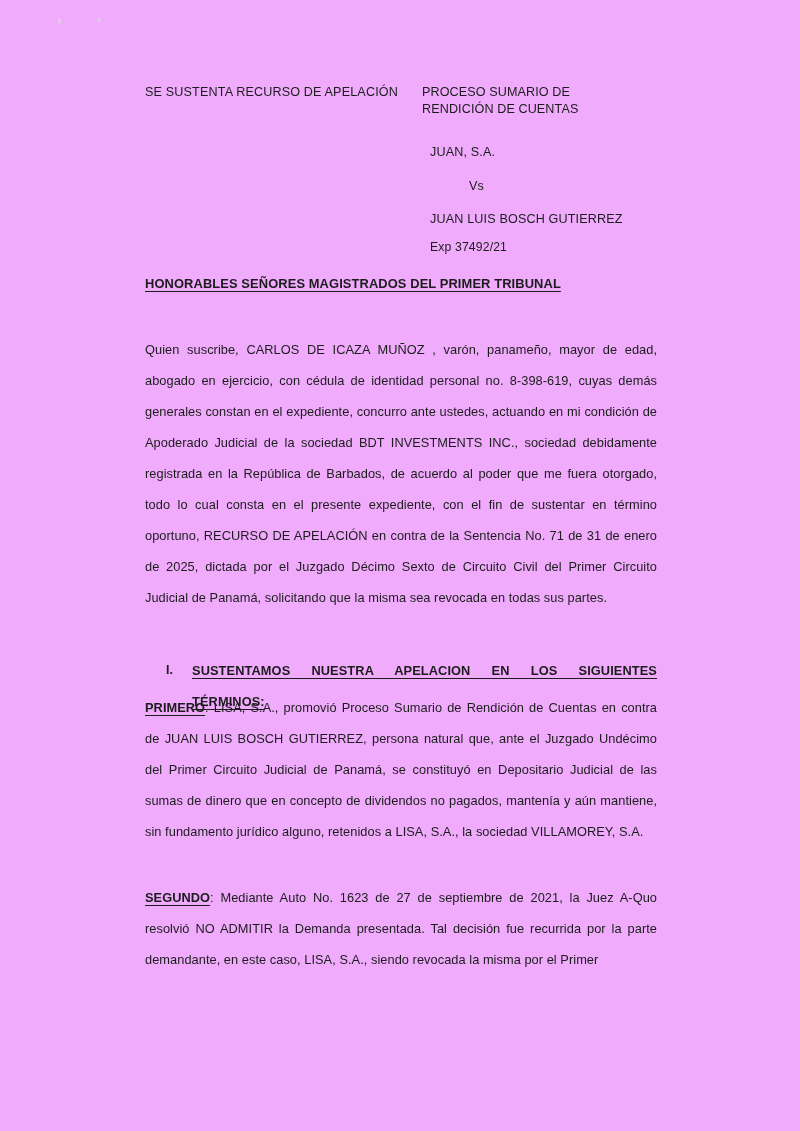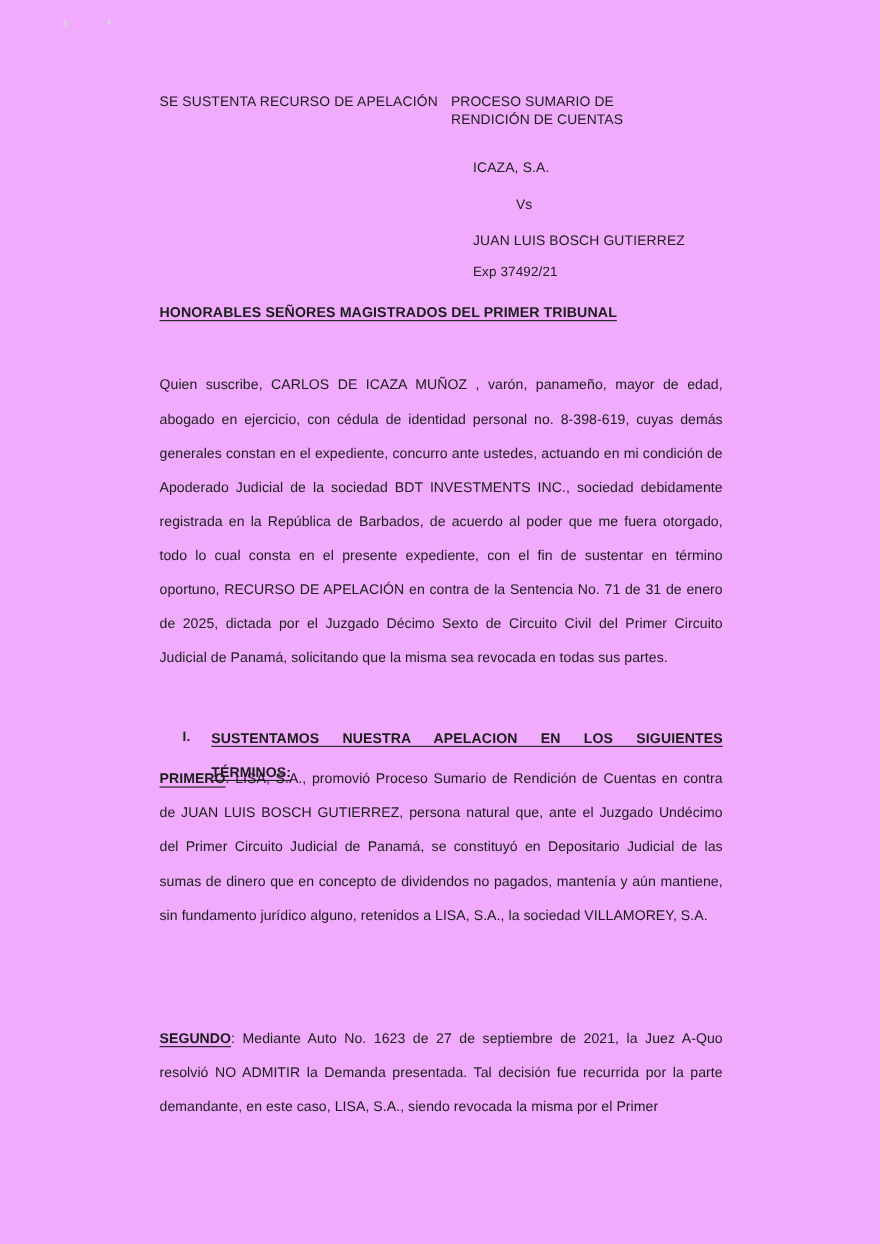--- a/index.html
+++ b/index.html
@@ -52,21 +52,21 @@
     display: flex;
     align-items: flex-start;
   }
   .header-left {
     font-size: 12.6px;
     letter-spacing: .15px;
     white-space: nowrap;
     padding-top: 1px;
   }
   .header-right {
-    margin-left: 12px;
+    margin-left: 24px;
     font-size: 12.6px;
     line-height: 1.35;
     letter-spacing: .1px;
   }
   .header-right .ln { display: block; white-space: nowrap; }
 
   .parties {
     position: absolute;
     top: 146px;
     left: 430px;
@@ -104,21 +104,21 @@
     left: 145px;
     width: 512px;
     font-size: 12.8px;
     line-height: 31px;
     text-align: justify;
     text-justify: inter-word;
     letter-spacing: .05px;
   }
   .para-intro { top: 334px; }
   .para-primero { top: 692px; }
-  .para-segundo { top: 928px; }
+  .para-segundo { top: 882px; }
 
   .para b.lead {
     font-weight: bold;
     text-decoration: underline;
     text-underline-offset: 3px;
   }
 
   
   .section-heading {
     position: absolute;
@@ -173,21 +173,21 @@
       <div class="header-row">
         <div class="header-left">SE SUSTENTA RECURSO DE APELACIÓN</div>
         <div class="header-right">
           <span class="ln">PROCESO SUMARIO DE</span>
           <span class="ln">RENDICIÓN DE CUENTAS</span>
         </div>
       </div>
     </div>
 
     <div class="parties">
-      <span class="pline p-lisa">ICAZA, S.A.</span>
+      <span class="pline p-lisa">JUAN, S.A.</span>
       <span class="pline p-vs">Vs</span>
       <span class="pline p-def">JUAN LUIS BOSCH GUTIERREZ</span>
       <span class="pline p-exp">Exp 37492/21</span>
     </div>
 
     <div class="addressee">
       <span class="al">HONORABLES SEÑORES MAGISTRADOS DEL PRIMER TRIBUNAL</span>
     </div>
 
     <div class="para para-intro">Quien suscribe, CARLOS DE ICAZA MUÑOZ , varón, panameño, mayor de edad, abogado en ejercicio, con cédula de identidad personal no. 8-398-619, cuyas demás generales constan en el expediente, concurro ante ustedes, actuando en mi condición de Apoderado Judicial de la sociedad BDT INVESTMENTS INC., sociedad debidamente registrada en la República de  Barbados, de acuerdo al poder que me fuera otorgado, todo lo cual consta en el presente expediente, con el fin de sustentar en término oportuno, RECURSO DE APELACIÓN en contra de la Sentencia No. 71 de 31 de enero de 2025, dictada por el Juzgado Décimo Sexto de Circuito Civil del Primer Circuito Judicial de Panamá, solicitando que la misma sea revocada en todas sus partes.</div>

